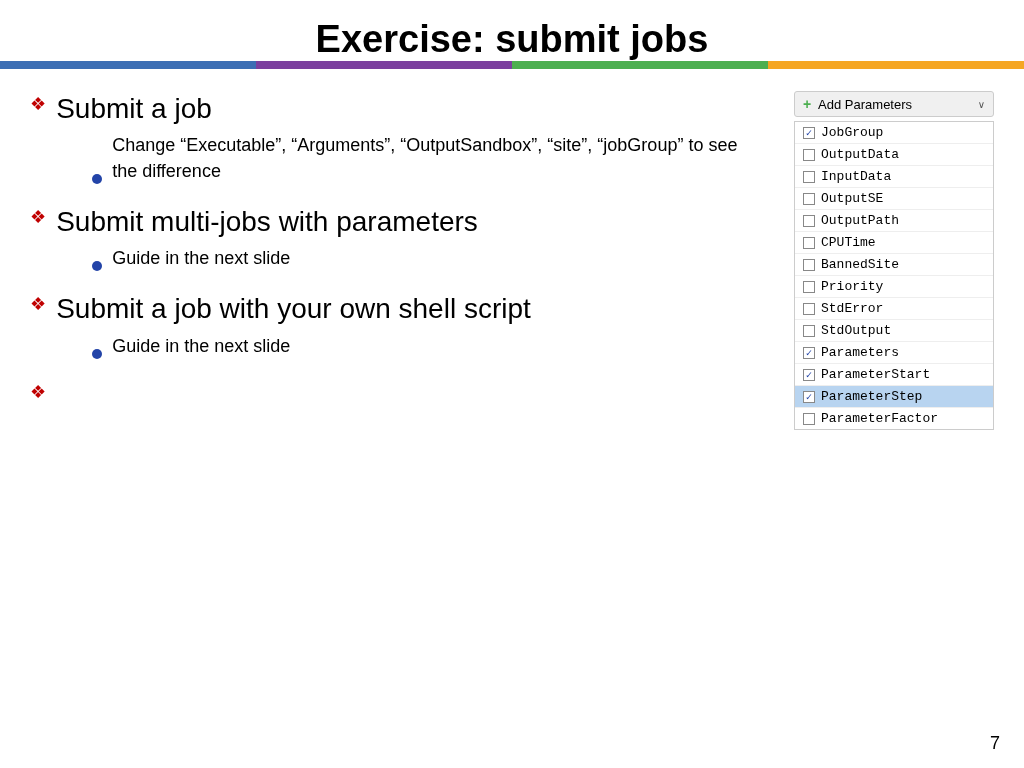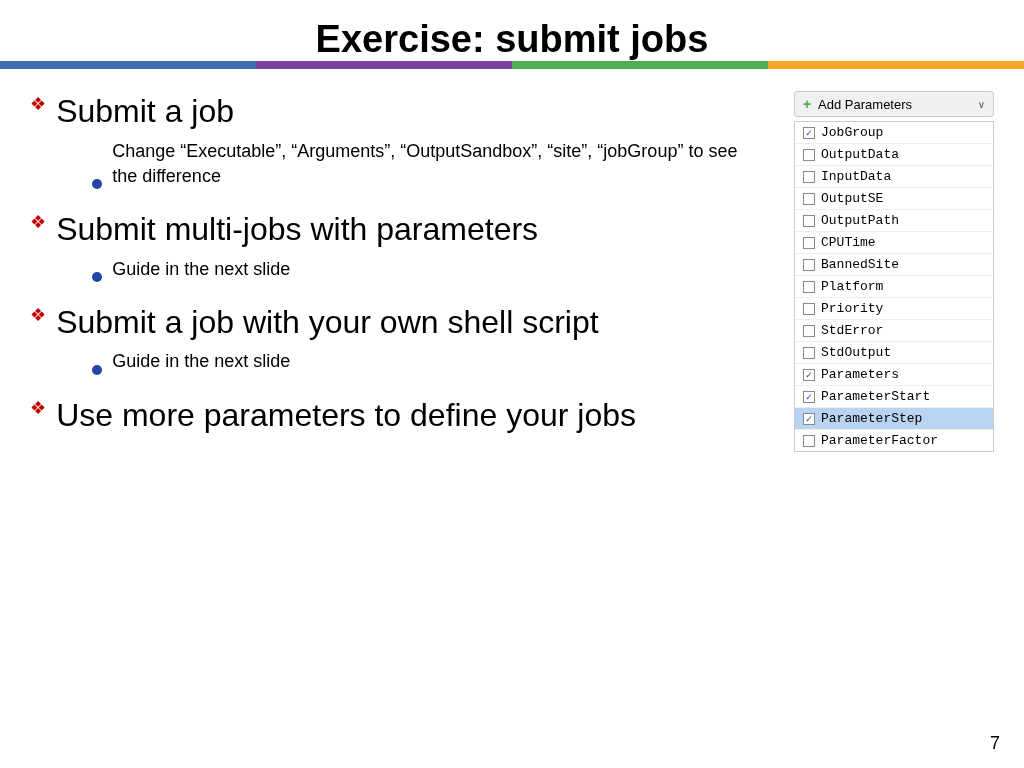--- a/index.html
+++ b/index.html
@@ -58,21 +58,21 @@
 
     .diamond {
       color: #c00000;
       font-size: 18px;
       margin-right: 10px;
       margin-top: 2px;
       flex-shrink: 0;
     }
 
     .bullet-text {
-      font-size: 32px;
+      font-size: 28px;
       color: #000;
       line-height: 1.3;
     }
 
     .sub-bullets {
       margin-left: 36px;
       margin-top: 6px;
       margin-bottom: 4px;
     }
 
@@ -240,23 +240,20 @@
           <div class="sub-bullet-item">
             <div class="blue-dot"></div>
             <span class="sub-text">Guide in the next slide</span>
           </div>
         </div>
       </div>
     </div>
 
     <div class="bullet-item">
       <span class="diamond">❖</span>
-      <div>
-        <span class="bullet-text">Use more parameters to define your jobs</span>
-      </div>
     </div>
 
   </div>
 
   <div class="right-panel">
 
     <button class="add-params-btn">
       <span>
         <span class="plus-icon">+</span>
         <span>Add Parameters</span>
@@ -289,24 +286,20 @@
         <div class="param-item">
           <div class="param-checkbox"></div>
           <span class="param-label">CPUTime</span>
         </div>
         <div class="param-item">
           <div class="param-checkbox"></div>
           <span class="param-label">BannedSite</span>
         </div>
         <div class="param-item">
           <div class="param-checkbox"></div>
-          <span class="param-label">Platform</span>
-        </div>
-        <div class="param-item">
-          <div class="param-checkbox"></div>
           <span class="param-label">Priority</span>
         </div>
         <div class="param-item">
           <div class="param-checkbox"></div>
           <span class="param-label">StdError</span>
         </div>
         <div class="param-item">
           <div class="param-checkbox"></div>
           <span class="param-label">StdOutput</span>
         </div>

